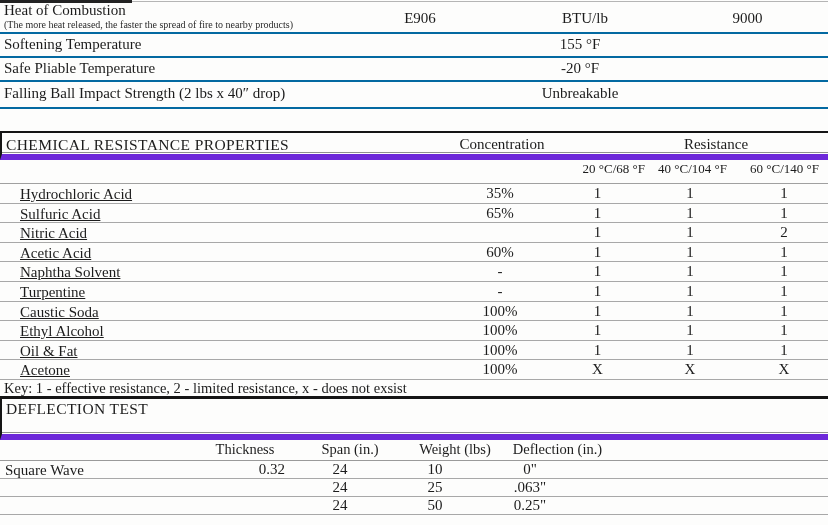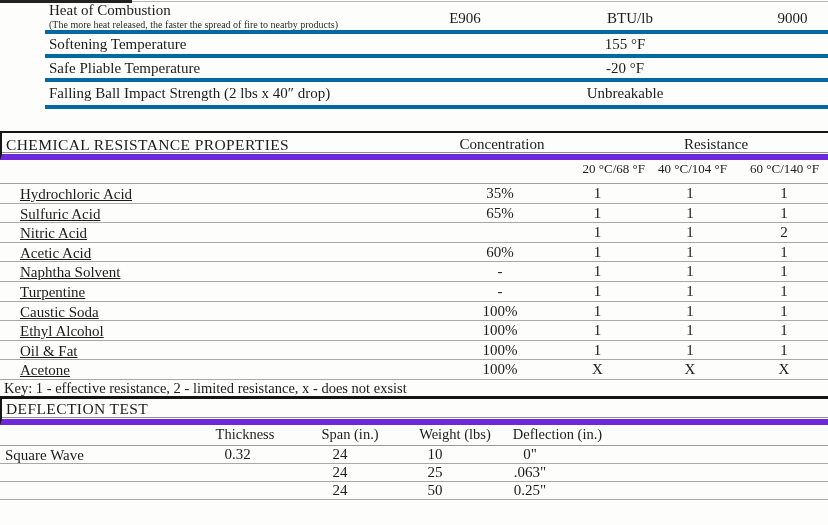--- a/index.html
+++ b/index.html
@@ -12,21 +12,21 @@
     overflow:hidden;
   }
   
   .topline-dark  { position:absolute; top:0; left:0; width:132px; height:3px; background:#222; }
   .topline-light { position:absolute; top:1px; left:132px; right:0; height:1px; background:#b5b5b5; }
 
   .row { position:relative; box-sizing:border-box; }
   .cell { position:absolute; top:0; text-align:center; }
 
   
-  .trow  { border-bottom:4px solid #0369a1; font-size:15px;margin-left:45px; }
+  .trow  { border-bottom:2px solid #0369a1; font-size:15px; }
   .trow1 { height:34px; line-height:20px; padding-top:2px; }
   .trow2 { height:24px; line-height:21px; padding-top:2px; }
   .trow4 { height:27px; line-height:22px; padding-top:3px; }
   .lbl-main { padding-left:4px; font-size:15px; line-height:17px; }
   .lbl-cap  { padding-left:4px; font-size:10px;  line-height:12px; color:#2a2a2a; }
   .trow1 .cell { line-height:18px; padding-top:9px; }
 
   .gap { height:22px; }
 
   
@@ -34,21 +34,21 @@
     position:relative; box-sizing:border-box;
     border-top:2px solid #151515;
     border-bottom:6px solid #6d28d9;
     border-left:2px solid #151515;
   }
   .banner::after {
     content:""; position:absolute; left:0; right:0; bottom:1px;
     border-top:1px solid #8f8f8f;
   }
   .banner-chem { height:29px; line-height:23px; }
-  .banner-defl { height:26px; line-height:20px; border-top:none; }
+  .banner-defl { height:41px; line-height:20px; border-top:none; }
   .banner-title { padding-left:4px; font-size:15.5px; letter-spacing:0.4px; display:inline-block; }
   .banner .cell { font-size:15px;text-align:center; }
 
   
   .subhdr { height:24px; line-height:17px; padding-top:4px;
             border-bottom:1px solid #a0a0a0; font-size:13px; box-sizing:border-box; }
   .crow  { height:19.6px; line-height:18px; padding-top:1px;
            border-bottom:1px solid #a8a8a8; font-size:15px; box-sizing:border-box; }
   .cname { padding-left:20px;text-decoration:underline; }
   .keyrow { height:19px; line-height:15px; padding-top:1px;
@@ -183,21 +183,21 @@
       <span class="banner-title">DEFLECTION TEST</span>
     </div>
     <div class="row dhdr">
       <div class="cell" style="left:195px;width:100px;">Thickness</div>
       <div class="cell" style="left:300px;width:100px;">Span (in.)</div>
       <div class="cell" style="left:505px;width:105px;">Deflection (in.)</div>
       <div class="cell" style="left:405px;width:100px;">Weight (lbs)</div>
     </div>
     <div class="row drow">
       <span class="dname">Square Wave</span>
-      <div class="cell" style="left:190px;width:95px;">0.32</div>
+      <div class="cell" style="left:190px;width:95px;text-align:right;">0.32</div>
       <div class="cell" style="left:300px;width:80px;">24</div>
       <div class="cell" style="left:395px;width:80px;">10</div>
       <div class="cell" style="left:480px;width:100px;">0"</div>
     </div>
     <div class="row drow">
       <span class="dname"></span>
       <div class="cell" style="left:190px;width:95px;"></div>
       <div class="cell" style="left:300px;width:80px;">24</div>
       <div class="cell" style="left:395px;width:80px;">25</div>
       <div class="cell" style="left:480px;width:100px;">.063"</div>

